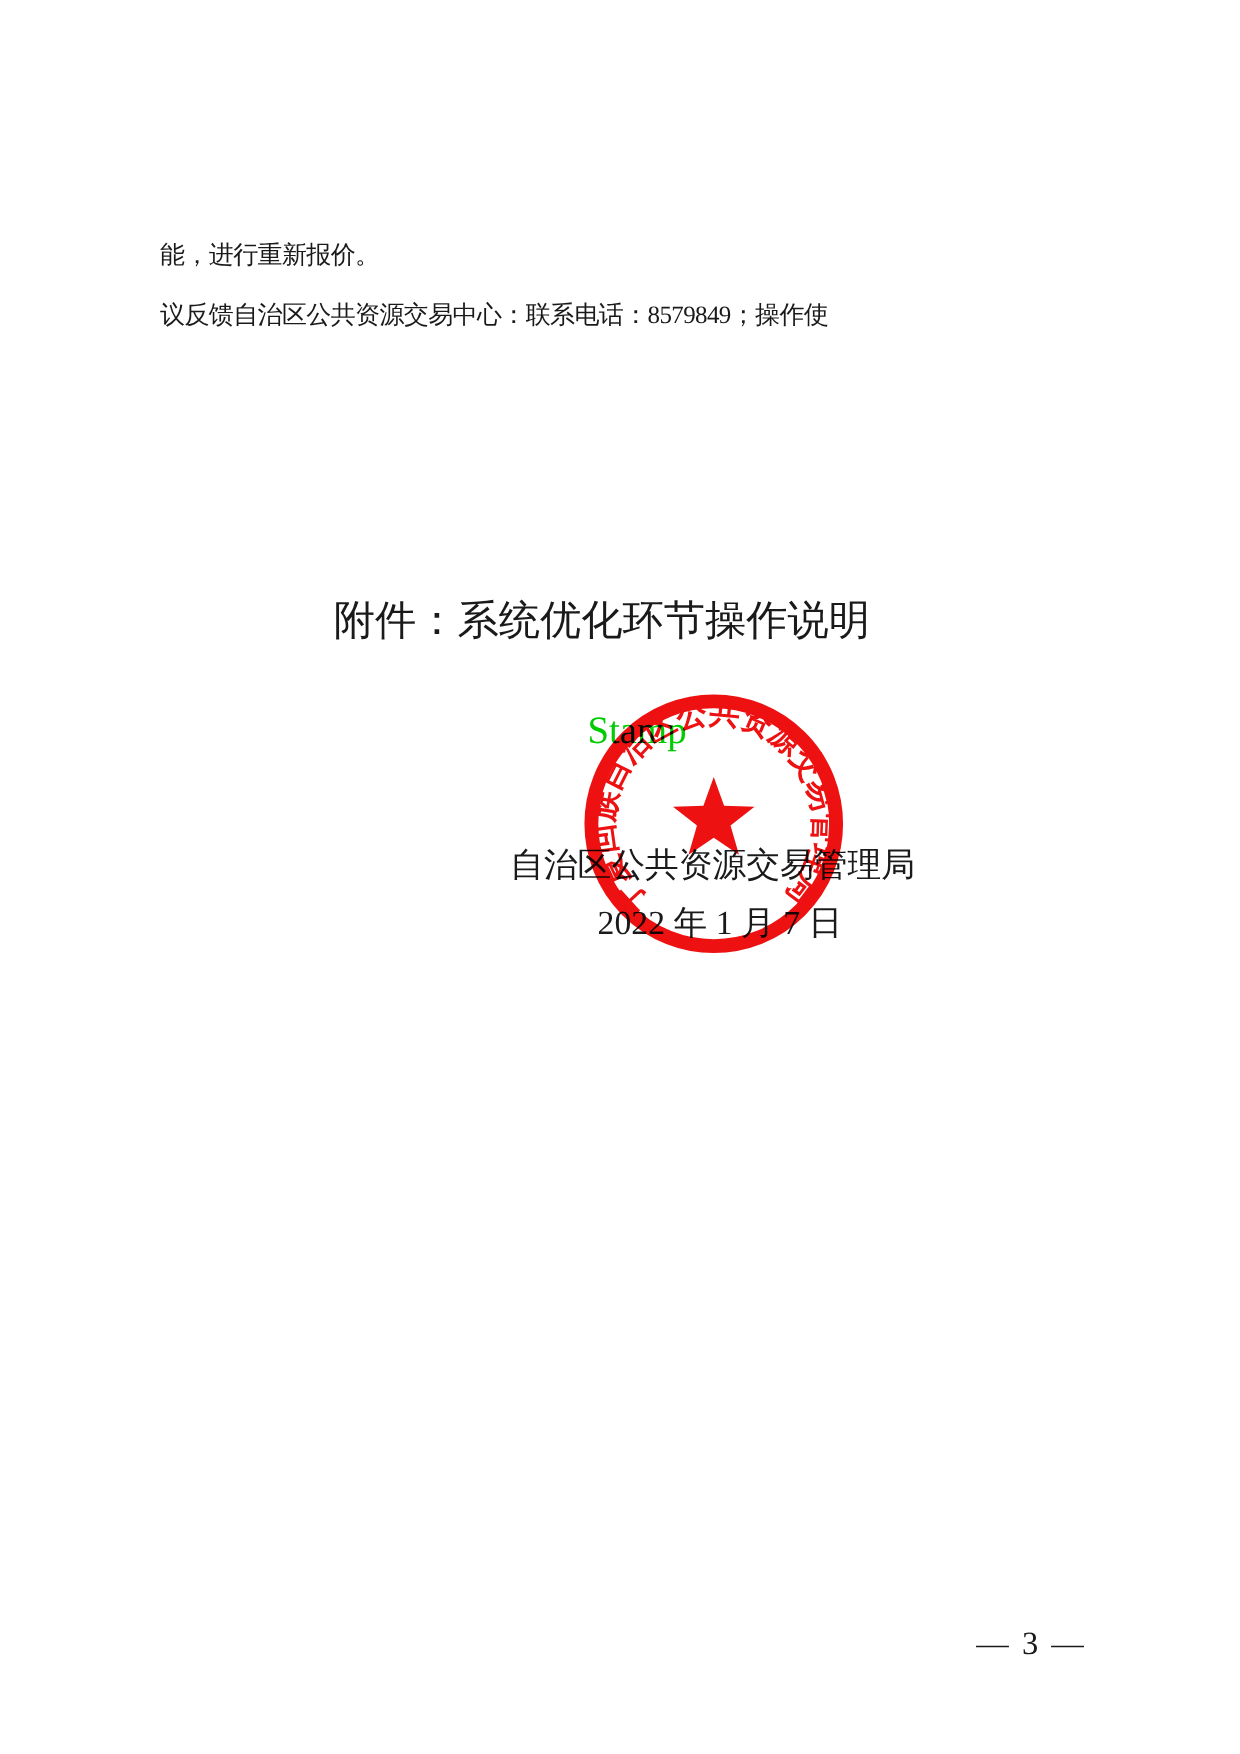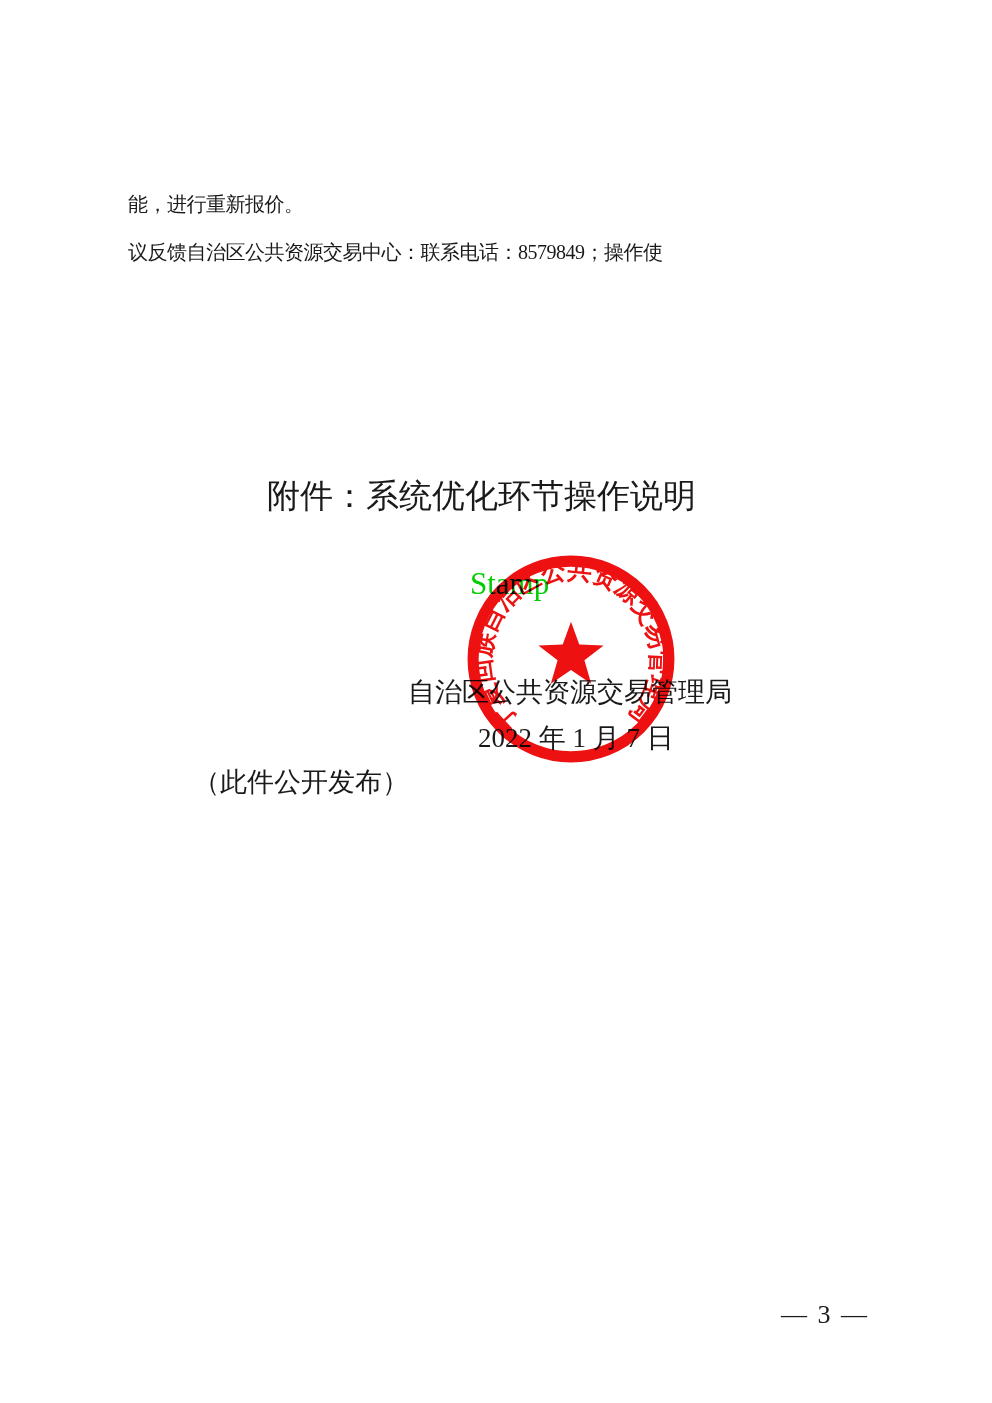--- a/index.html
+++ b/index.html
@@ -57,17 +57,16 @@
     <polygon points="115,71 123.2,93.7 147.3,94.5 128.3,109.3 135,132.5 115,119 95,132.5 101.7,109.3 82.7,94.5 106.8,93.7" transform="translate(-7,0)" fill="#ee1111"></polygon>
     <path id="ringPath" d="M 57.7,170.2 A 80,80 0 1,1 158.3,170.2" fill="none"></path>
     <text class="ring-text">
       <textPath href="#ringPath" startOffset="0" textLength="385" lengthAdjust="spacingAndGlyphs" fill="#ee1111">宁夏回族自治区公共资源交易管理局</textPath>
     </text>
   </svg>
 
   <div class="sig-org">自治区公共资源交易管理局</div>
   <div class="sig-date">2022 年 1 月 7 日</div>
 
-  <div class="publish-note">（此件公开发布）</div>
 
   <div class="page-number">— 3 —</div>
 
 </div>
 
 </body></html>

